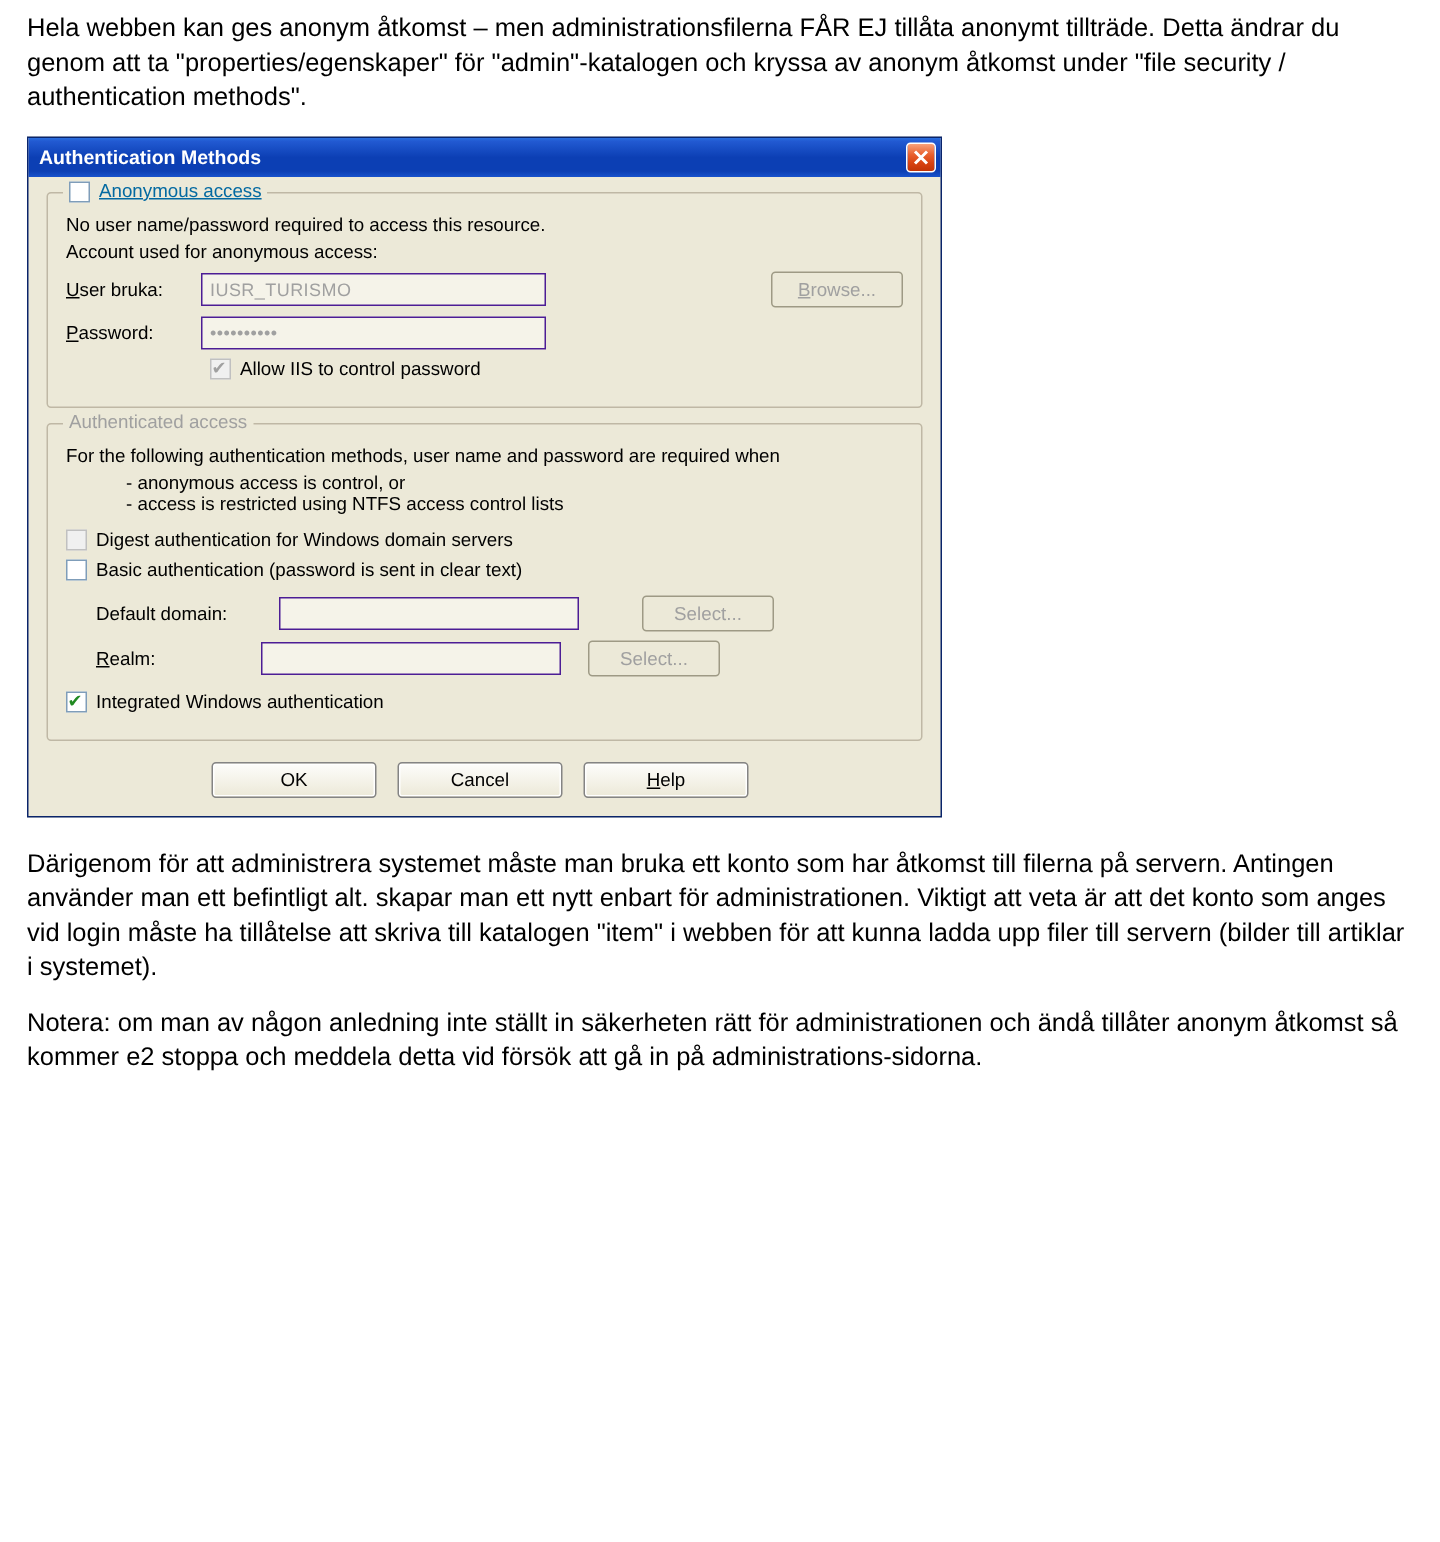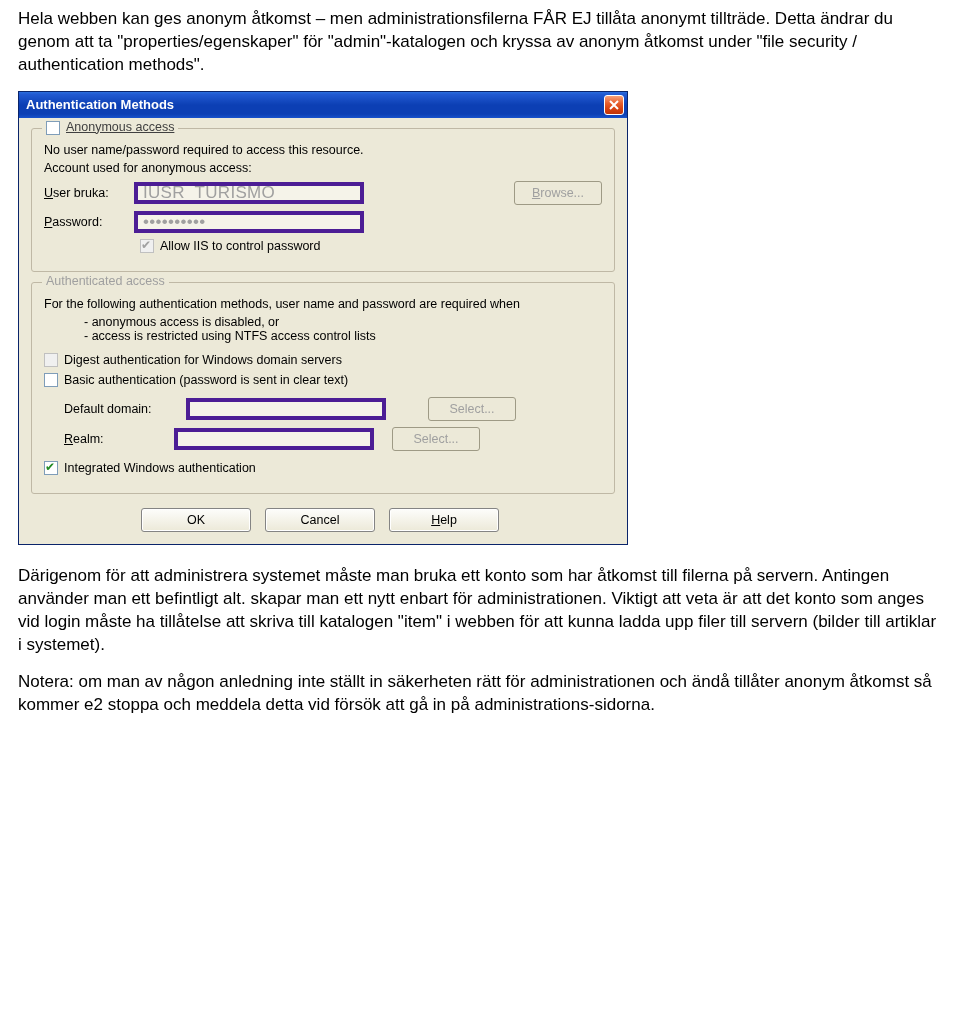--- a/index.html
+++ b/index.html
@@ -59,21 +59,21 @@
     padding: 10px 12px 12px 12px;
     margin-bottom: 10px;
     position: relative;
   }
   .group-legend {
     position: absolute;
     top: -9px;
     left: 10px;
     background: #ece9d8;
     padding: 0 4px;
-    color: #404040;
+    color: #0369a1;
     font-size: 12.5px;
   }
   .group-legend.disabled-legend { color: #a0a0a0; }
   .chk {
     display: inline-block;
     width: 14px; height: 14px;
     border: 1px solid #7f9db9;
     background: #fff;
     vertical-align: middle;
     margin-right: 6px;
@@ -91,26 +91,26 @@
   .row {
     display: flex;
     align-items: center;
     margin: 6px 0;
   }
   .lbl {
     width: 90px;
   }
   .txt {
     height: 22px;
-    border: 4px solid #4c1d95;
+    border: 1px solid #4c1d95;
     background: #f5f3e9;
     color: #a0a0a0;
     padding: 2px 5px;
     font-family: Tahoma, sans-serif;
-    font-size: 17px;
+    font-size: 12px;
     width: 230px;
     letter-spacing: 0.3px;
   }
   .btn {
     height: 24px;
     min-width: 88px;
     border: 1px solid #9e9a85;
     border-radius: 3px;
     background: linear-gradient(to bottom, #fdfdfb, #ece9d8);
     font-family: Tahoma, sans-serif;
@@ -176,21 +176,21 @@
       <div class="row" style="margin-left:96px;">
         <span class="chk checked disabled"></span>
         <span class="disabled-text">Allow IIS to control password</span>
       </div>
     </div>
 
     <div class="group">
       <div class="group-legend disabled-legend">Authenticated access</div>
 
       <div class="p-block disabled-text">For the following authentication methods, user name and password are required when</div>
-      <div class="disabled-text indent">- anonymous access is disabled, or</div>
+      <div class="disabled-text indent">- anonymous access is control, or</div>
       <div class="disabled-text indent">- access is restricted using NTFS access control lists</div>
       <div class="small-gap"></div>
 
       <div class="row">
         <span class="chk disabled"></span>
         <span class="disabled-text">Digest authentication for Windows domain servers</span>
       </div>
       <div class="row">
         <span class="chk"></span>
         <span>Basic authentication (password is sent in clear text)</span>

